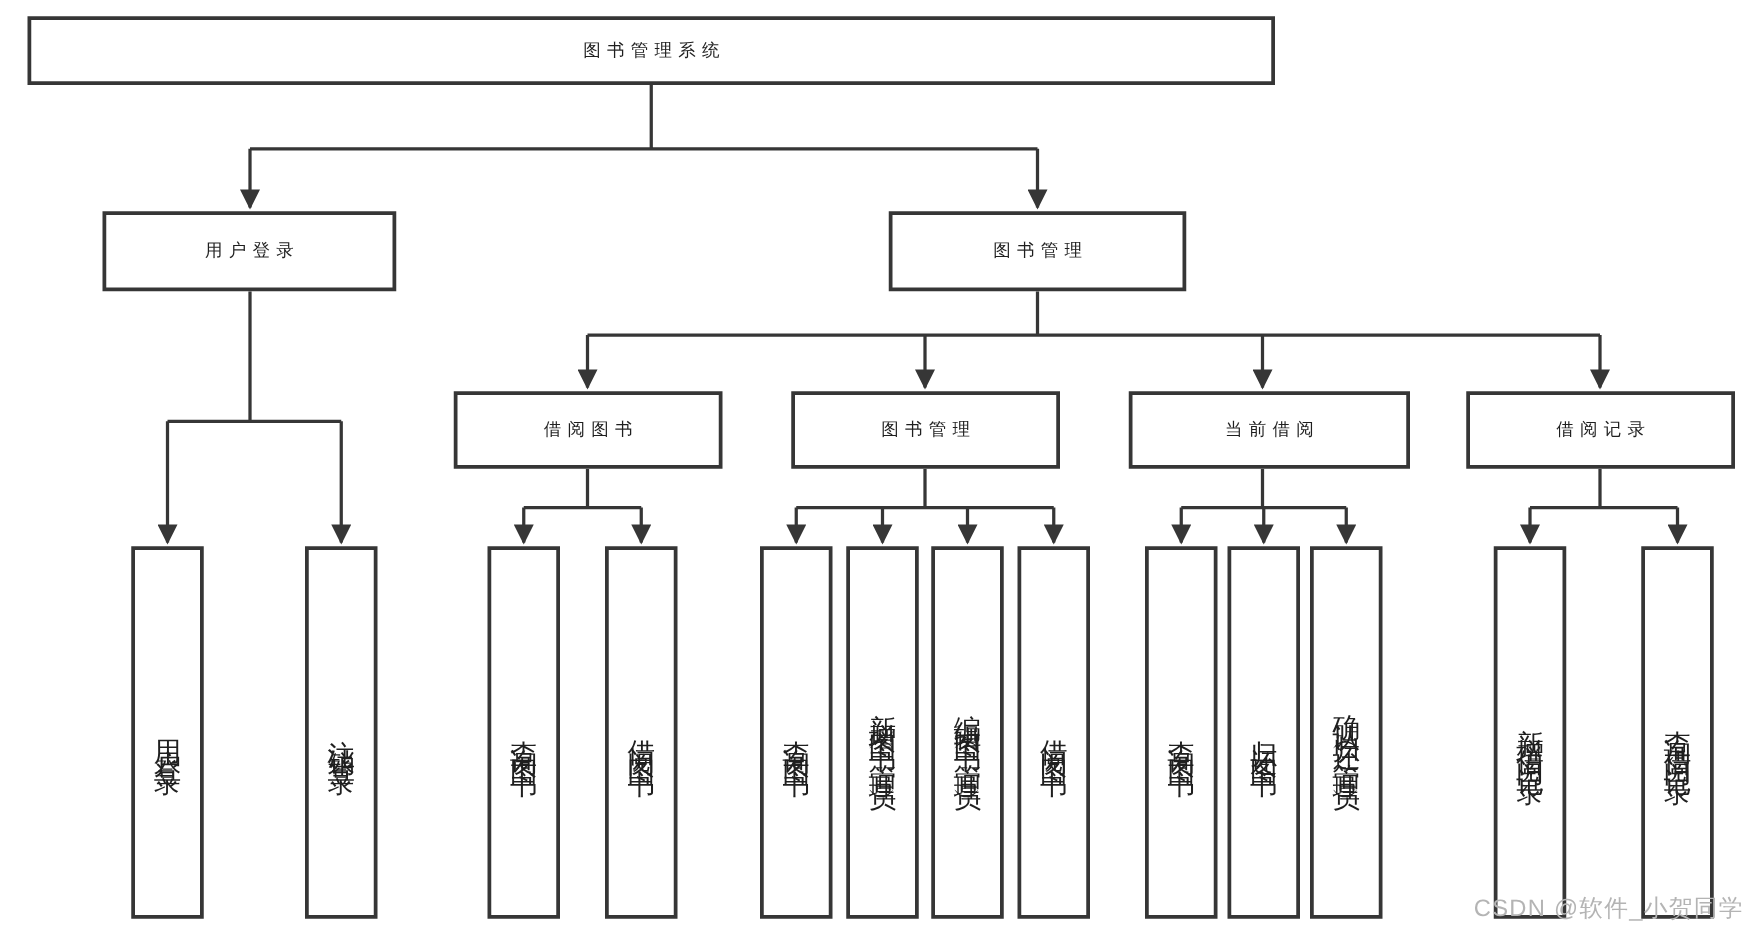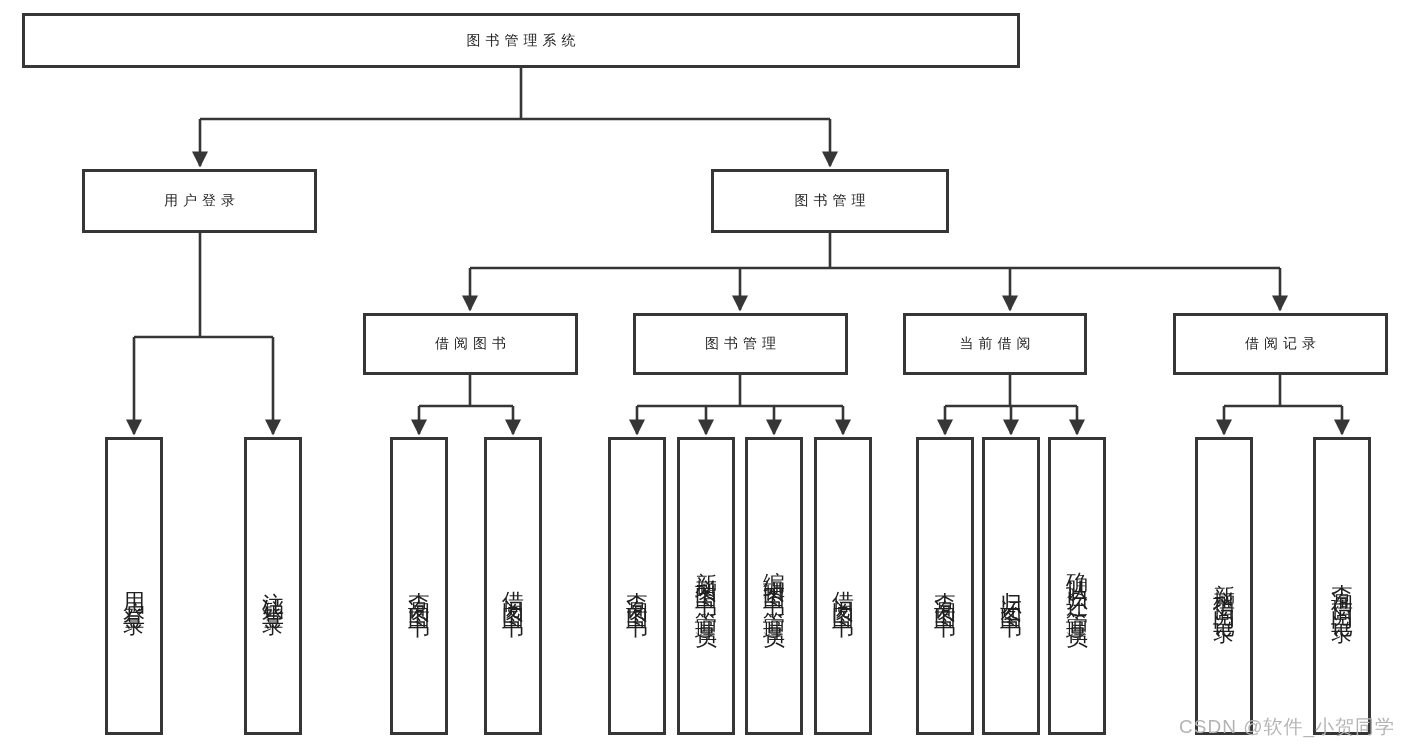--- a/index.html
+++ b/index.html
@@ -125,21 +125,21 @@
   <div class="node" style="left:711px; top:169px; width:238px; height:64px;text-align:center;">
     <span class="htext">图书管理</span>
   </div>
 
   <div class="node" style="left:363px; top:313px; width:215px; height:62px;">
     <span class="htext">借阅图书</span>
   </div>
   <div class="node" style="left:633px; top:313px; width:215px; height:62px;">
     <span class="htext">图书管理</span>
   </div>
-  <div class="node" style="left:903px; top:313px; width:184px; height:62px;">
+  <div class="node" style="left:903px; top:313px; width:225px; height:62px;">
     <span class="htext">当前借阅</span>
   </div>
   <div class="node" style="left:1173px; top:313px; width:215px; height:62px;">
     <span class="htext">借阅记录</span>
   </div>
 
   <div class="node" style="left:105px; top:437px; width:58px; height:298px;">
     <span class="vtext">用户登录</span>
   </div>
   <div class="node" style="left:244px; top:437px; width:58px; height:298px;">

